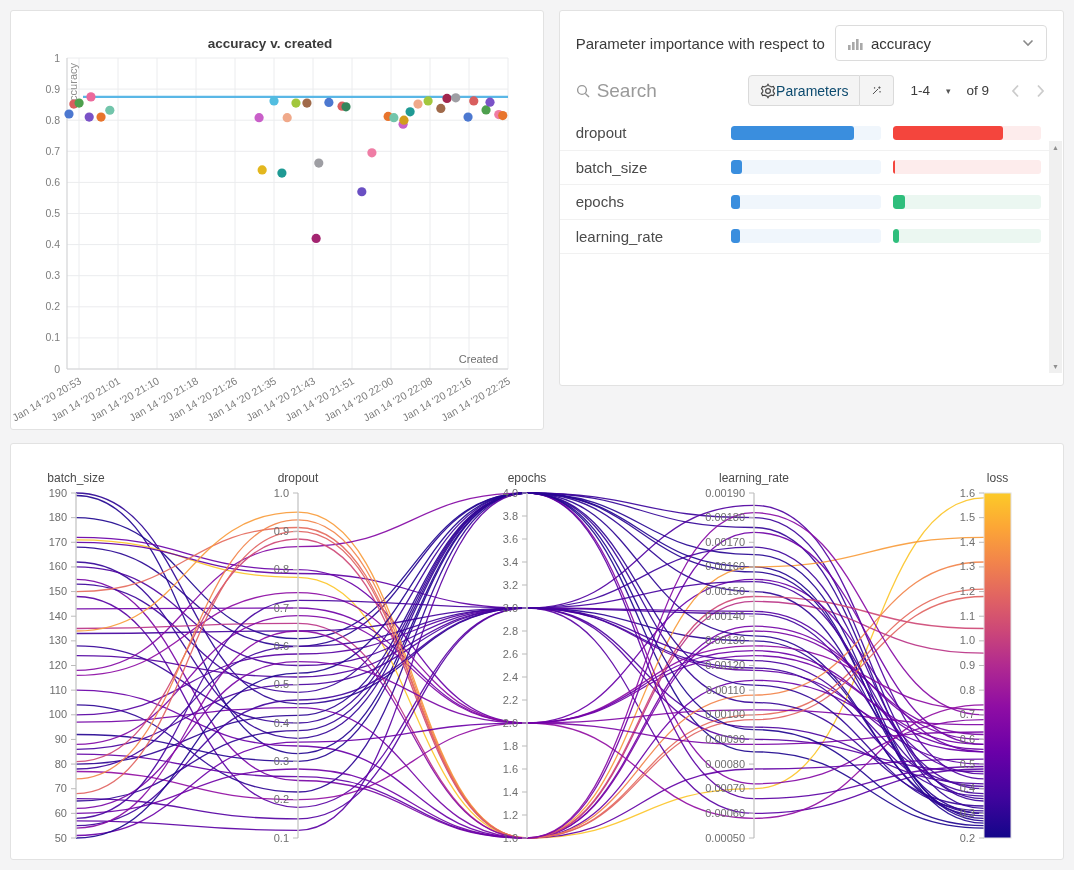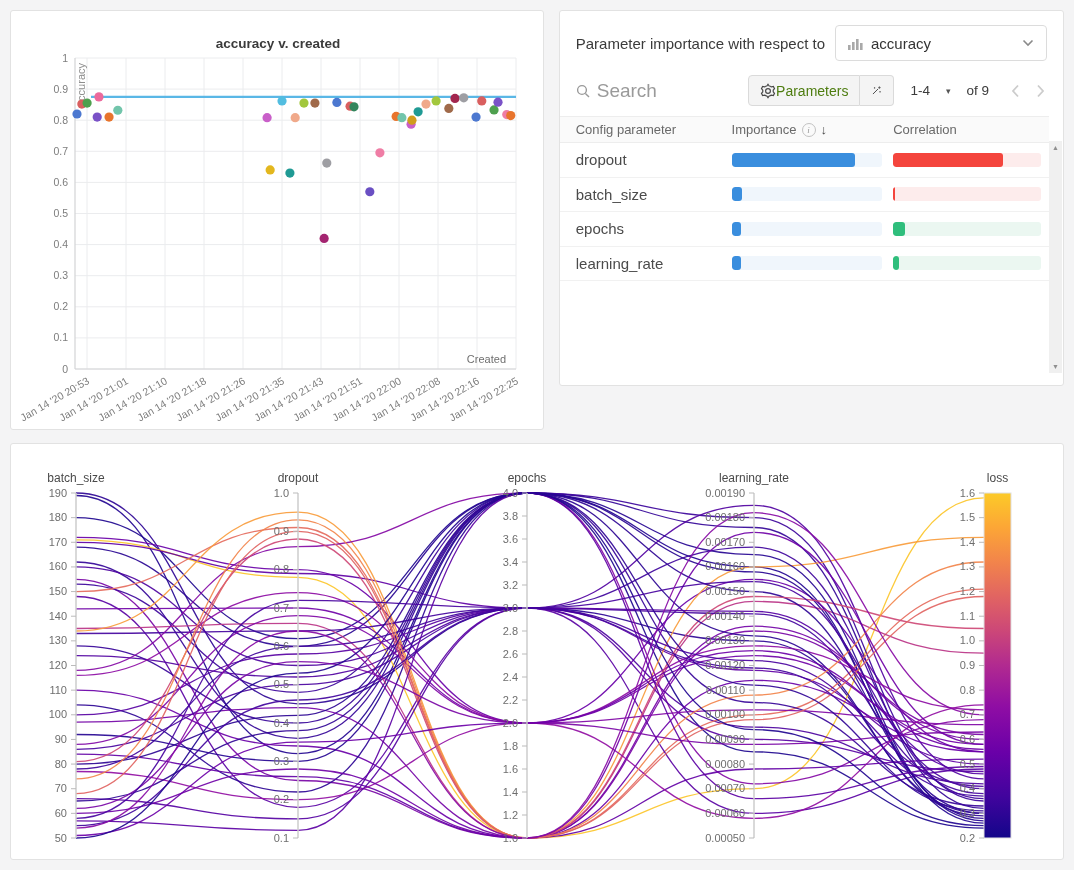--- a/index.html
+++ b/index.html
@@ -9,42 +9,42 @@
     font-family: "Liberation Sans", sans-serif;
     padding: 10px;
     overflow: hidden;
   }
   .top-row { display: flex; gap: 15px; }
   .card {
     background: #fff;
     border: 1px solid #e2e2e2;
     border-radius: 3px;
   }
-  .scatter-card { width: 548px; height: 420px; padding-left: 8px; }
+  .scatter-card { width: 548px; height: 420px; }
   .pi-card { width: 519px; height: 376px; position: relative; overflow: hidden; }
   .pc-card { width: 1054px; height: 417px; margin-top: 13px; }
 
   
   .pi-header { display: flex; align-items: center; gap: 10px; padding: 14px 16px 8px 16px; }
   .pi-title { font-size: 15px; color: #3b3b3b; white-space: nowrap; }
   .metric-select {
     display: flex; align-items: center; gap: 8px;
     border: 1px solid #dcdcdc; border-radius: 4px;
     height: 36px; padding: 0 12px; flex: 1; min-width: 0;
     cursor: pointer; background: #fff;
   }
   .metric-select .metric-name { font-size: 15px; color: #333; flex: 1; }
   .pi-controls { display: flex; align-items: center; padding: 6px 16px 10px 16px; gap: 8px; }
   .search-box { display: flex; align-items: center; gap: 7px; flex: 1; color: #9a9a9a; }
   .search-placeholder { font-size: 19px; color: #9a9a9a; }
   .btn-group { display: flex; }
   .btn {
     display: flex; align-items: center; 
     background: #f4f4f4; border: 1px solid #dadada;
-    height: 31px; padding: 0 11px; font-size: 14px; color: #4d7c0f;
+    height: 31px; padding: 0 11px; font-size: 14px; color: #0c4a6e;
     cursor: pointer;
   }
   .btn.params { border-radius: 4px 0 0 4px; }
   .btn.wand { border-radius: 0 4px 4px 0; border-left: none; width: 34px; justify-content: center; }
   .pagination { display: flex; align-items: center; gap: 16px; margin-left: 8px; font-size: 13.5px; color: #3b3b3b; white-space: nowrap; }
   .pagination .caret { font-size: 9px; color: #555; }
   .page-chevrons { display: flex; gap: 16px; margin-left: 14px; margin-right: 2px; }
   .pi-table { width: calc(100% - 14px); }
   .pi-thead { display: flex; align-items: center; background: #fafafa; border-top: 1px solid #ededed; border-bottom: 1px solid #ededed; height: 27px; font-size: 13px; color: #696969; }
   .col-name { width: 176px; padding-left: 16px; }
@@ -227,29 +227,20 @@
         <svg width="9" height="14" viewBox="0 0 9 14">
           <polyline points="7,1.5 2,7 7,12.5" fill="none" stroke="#cccccc" stroke-width="1.8"></polyline>
         </svg>
         <svg width="9" height="14" viewBox="0 0 9 14">
           <polyline points="2,1.5 7,7 2,12.5" fill="none" stroke="#cccccc" stroke-width="1.8"></polyline>
         </svg>
       </div>
     </div>
 
     <div class="pi-table">
-      <div class="pi-thead">
-        <div class="col-name">Config parameter</div>
-        <div class="col-imp">
-          <span>Importance</span>
-          <span class="info-icon">i</span>
-          <span class="sort-arrow">↓</span>
-        </div>
-        <div class="col-corr">Correlation</div>
-      </div>
       <div id="pi-rows">
           <div class="pi-row">
             <div class="col-name row-name">dropout</div>
             <div class="col-imp">
               <div class="track imp-track" style="background:#f0f6fc">
                 <div class="fill" style="width:82%;background:#3a8ede"></div>
               </div>
             </div>
             <div class="col-corr">
               <div class="track corr-track" style="background:#fdecec">

